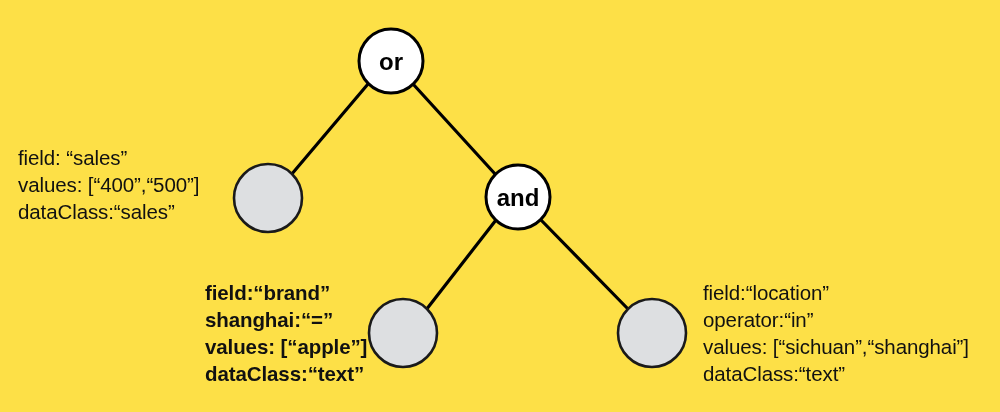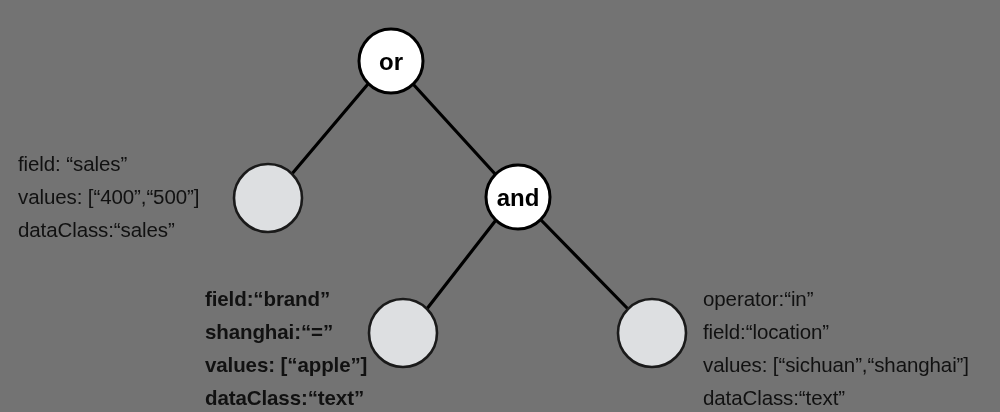--- a/index.html
+++ b/index.html
@@ -9,21 +9,21 @@
     background: #ffffff;
   }
   body {
     font-family: "Liberation Sans", sans-serif;
     color: #000000;
   }
   #canvas {
     position: relative;
     width: 1000px;
     height: 412px;
-    background: #737373;
+    background: #fde047;
     overflow: hidden;
   }
   #tree-svg {
     position: absolute;
     left: 0;
     top: 0;
     width: 1000px;
     height: 412px;
   }
   .node-label {
@@ -36,21 +36,20 @@
     position: absolute;
     font-family: "Liberation Sans", sans-serif;
     font-size: 20.5px;
     line-height: 27px;
     color: #111111;
     white-space: nowrap;
     letter-spacing: -0.1px;
   }
   .annotation .ln {
     display: block;
-    margin-top: 6px;
   }
 </style>
 </head>
 <body>
 
 <div id="canvas">
 
   <svg id="tree-svg" viewBox="0 0 1000 412" xmlns="http://www.w3.org/2000/svg">
 
     <g>
@@ -78,19 +77,19 @@
   </div>
 
   <div class="annotation" style="left:205px; top:279px;font-weight:bold;">
     <span class="ln">field:“brand”</span>
     <span class="ln">shanghai:“=”</span>
     <span class="ln">values: [“apple”]</span>
     <span class="ln">dataClass:“text”</span>
   </div>
 
   <div class="annotation" style="left:703px; top:279px;">
+    <span class="ln">field:“location”</span>
     <span class="ln">operator:“in”</span>
-    <span class="ln">field:“location”</span>
     <span class="ln">values: [“sichuan”,“shanghai”]</span>
     <span class="ln">dataClass:“text”</span>
   </div>
 
 </div>
 
 </body></html>

